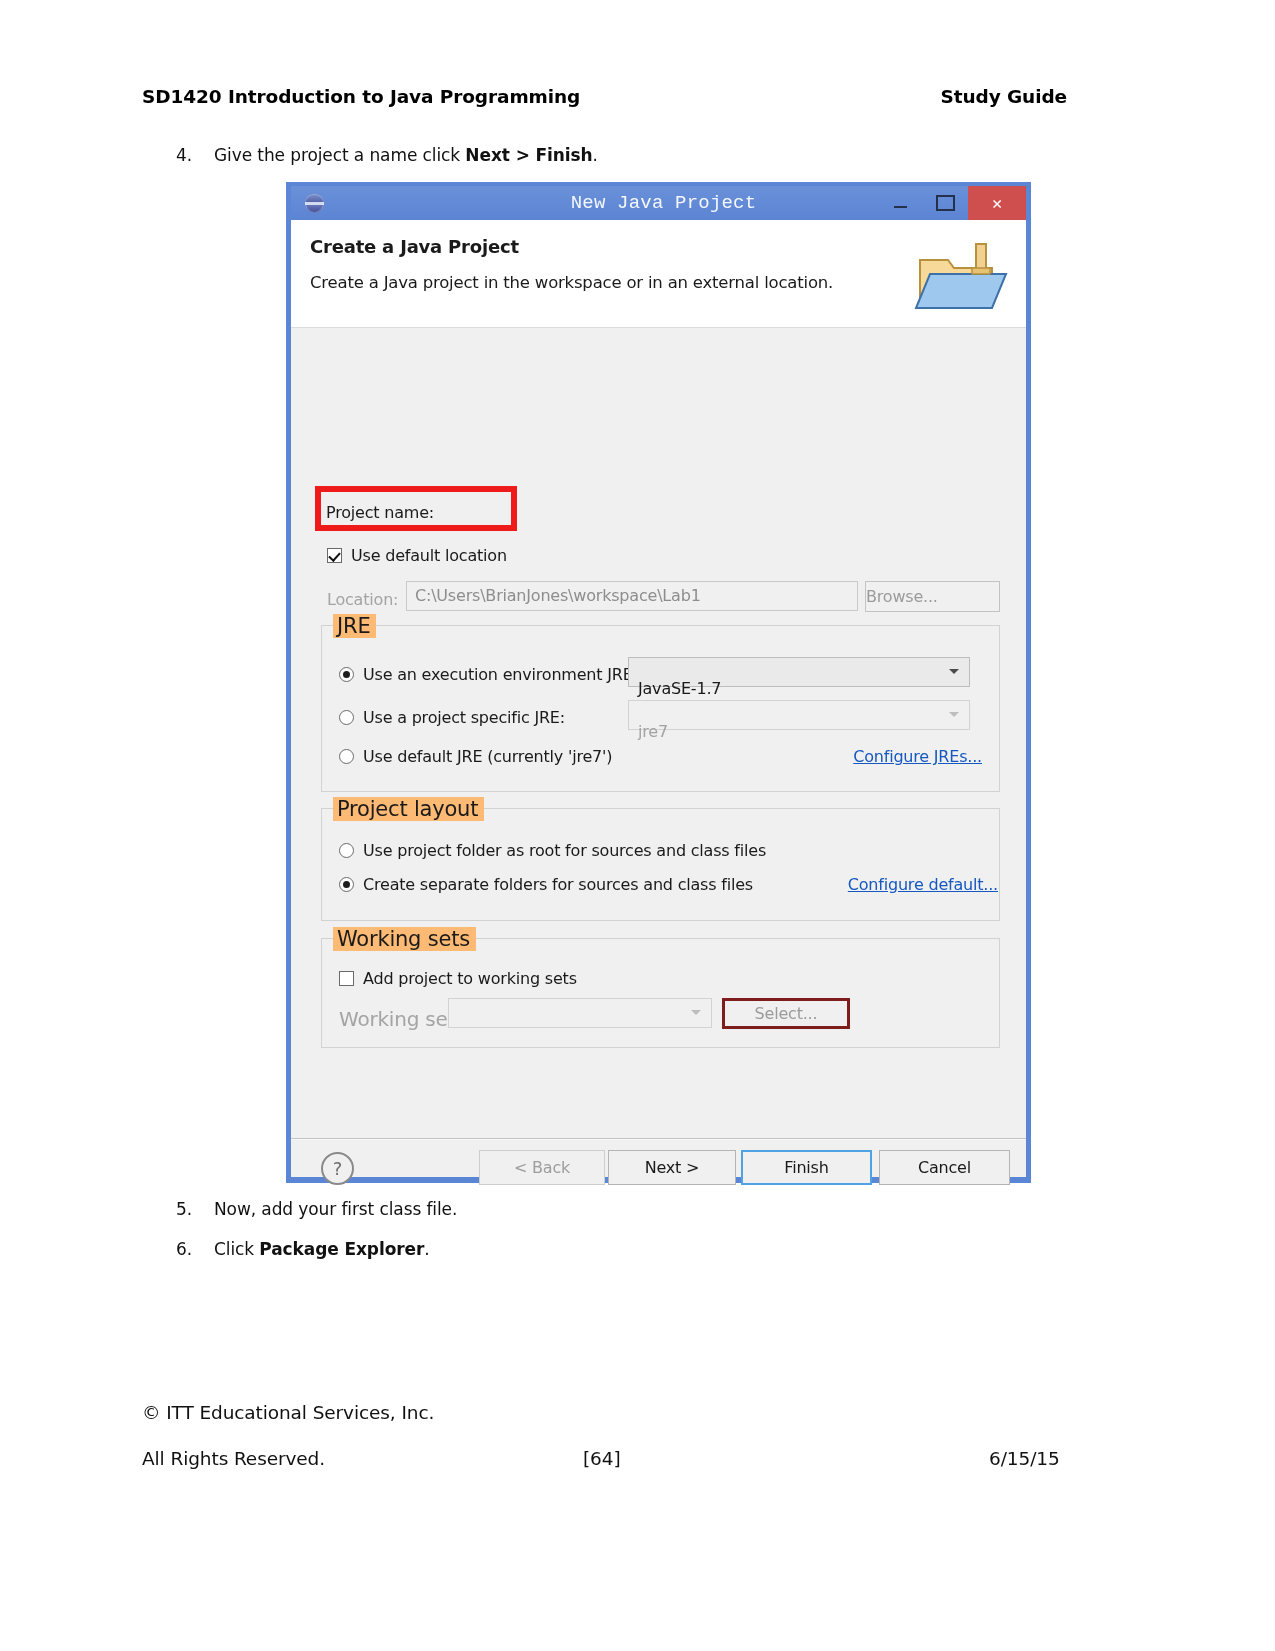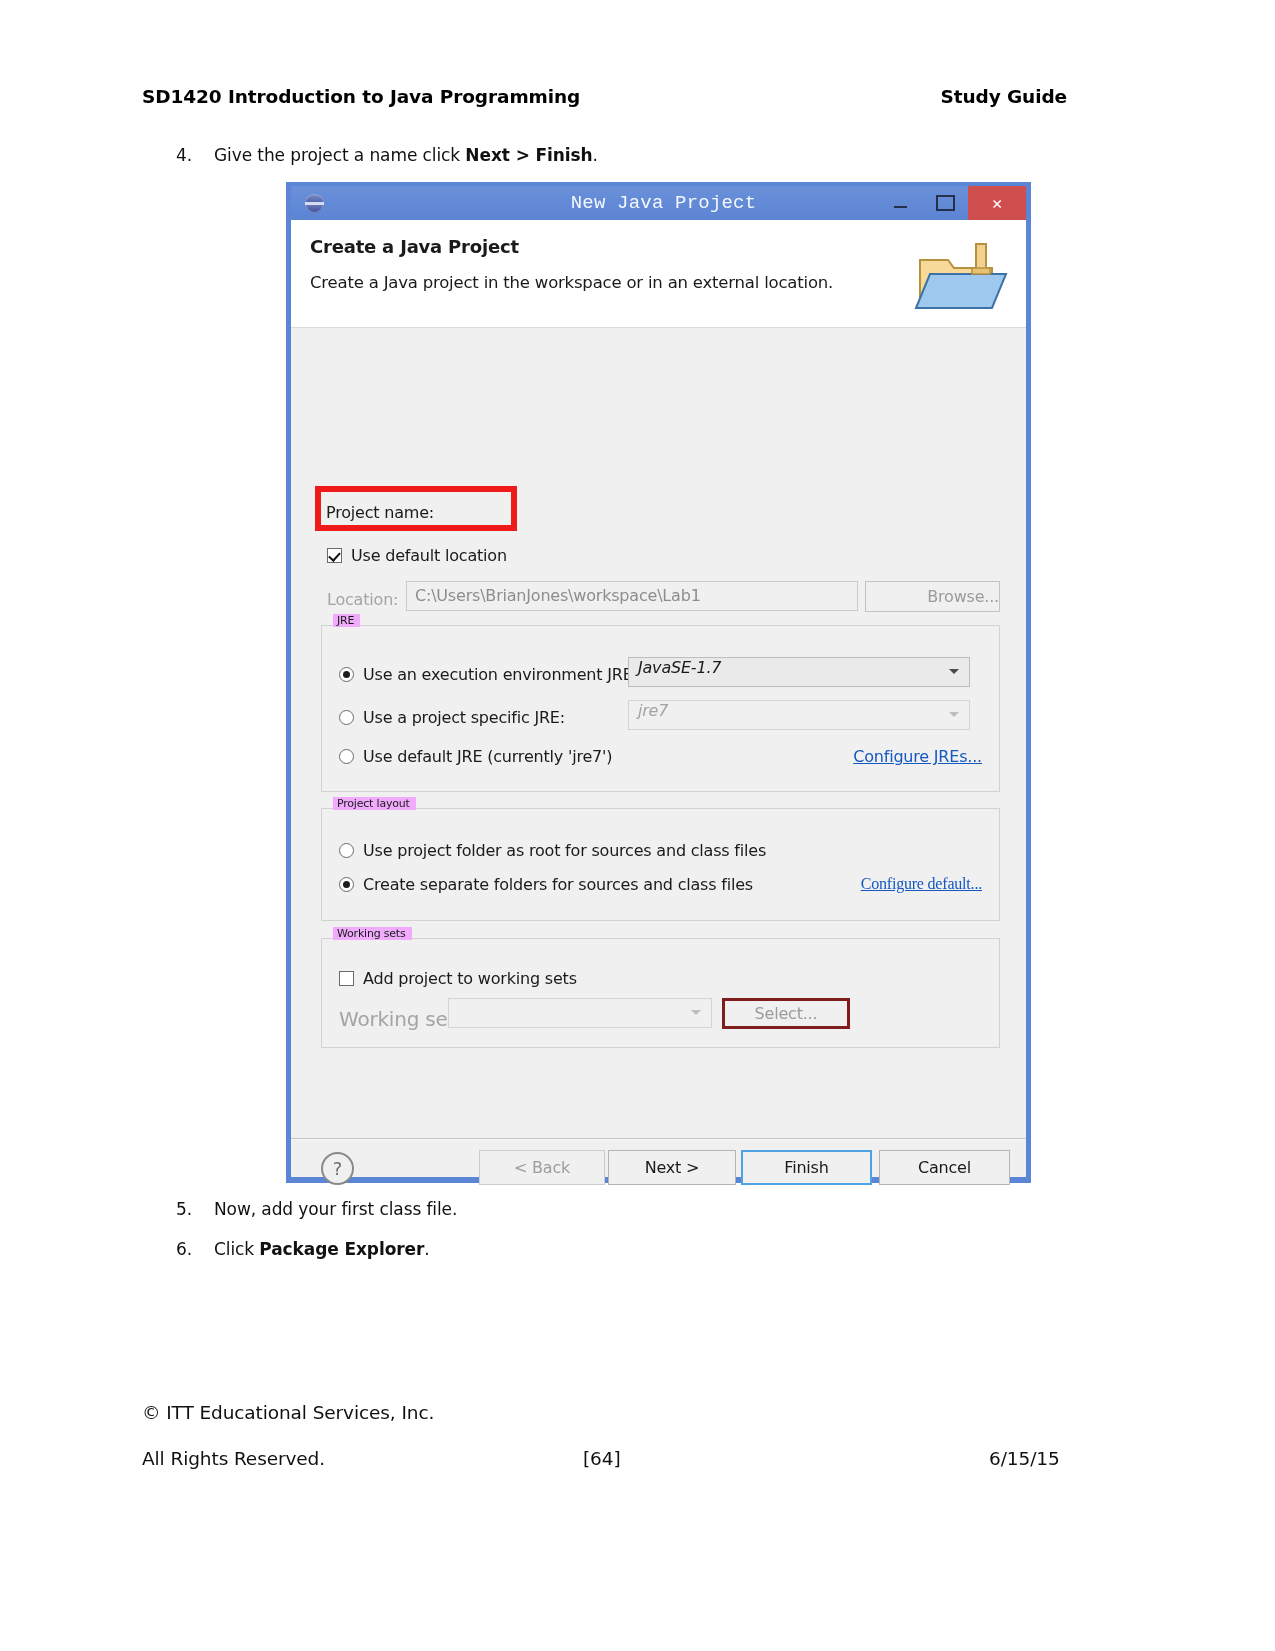--- a/index.html
+++ b/index.html
@@ -270,61 +270,60 @@
     background: #f0f0f0; border: 1px solid #c9c9c9;
     box-sizing: border-box;
     font-size: 16px; color: #8d8d8d;
     padding: 4px 0 0 8px; letter-spacing: -0.2px;
   }
   .browse-btn {
     position: absolute; left: 574px; top: 253px;
     width: 135px; height: 31px;
     background: #f0f0f0; border: 1px solid #c3c3c3;
     box-sizing: border-box;
-    display: flex; align-items: center; justify-content: flex-end;
+    display: flex; align-items: center; justify-content: flex-start;
     font-size: 16px; color: #9b9b9b; letter-spacing: -0.2px;
   }
 
   
   .grp {
     position: absolute;
     border: 1px solid #d2d2d2;
     border-top: none;
     box-sizing: border-box;
   }
   .grp:before {
     content: "";
     position: absolute;
     left: 0; right: 0; top: 0;
     border-top: 1px solid #d2d2d2;
   }
   .grp-title {
     position: absolute;
     top: -11px; left: 11px;
-    background: #f0abfc;
+    background: #fdba74;
     padding: 0 6px 0 4px;
-    font-size: 11px;
+    font-size: 21px;
     color: #1a1a1a;
     letter-spacing: -0.2px;
   }
 
   .grp-jre { left: 30px; top: 297px; width: 679px; height: 167px; }
   .grp-layout { left: 30px; top: 480px; width: 679px; height: 113px; }
   .grp-ws { left: 30px; top: 610px; width: 679px; height: 110px; }
 
   .combo {
     position: absolute;
     box-sizing: border-box;
     border: 1px solid #bdbdbd;
     background: #eaeaea;
     font-size: 16px;
     color: #1a1a1a;
-    padding: 0 0 0 9px;
-    letter-spacing: -0.2px;
-    font-style: italic;
+    padding: 21px 0 0 9px;
+    letter-spacing: -0.2px;
   }
   .combo .arrow {
     position: absolute;
     right: 10px; top: 11px;
     width: 0; height: 0;
     border-left: 5px solid transparent;
     border-right: 5px solid transparent;
     border-top: 5px solid #4a4a4a;
   }
   .combo.dim { color: #a3a3a3; background: #f0f0f0; border-color: #d3d3d3;}
@@ -474,21 +473,21 @@
         <div class="grp grp-layout">
           <span class="grp-title">Project layout</span>
 
           <div class="opt-line" style="left:17px; top:33px;">
             <span class="rb"></span><span class="txt">Use project folder as root for sources and class files</span>
           </div>
 
           <div class="opt-line" style="left:17px; top:67px;">
             <span class="rb checked"></span><span class="txt">Create separate folders for sources and class files</span>
           </div>
-          <div class="link" style="right:17px; top:67px;font-family:Liberation Serif, serif;">Configure default...</div>
+          <div class="link" style="right:1px; top:67px;">Configure default...</div>
         </div>
 
         <div class="grp grp-ws">
           <span class="grp-title">Working sets</span>
 
           <div class="opt-line" style="left:17px; top:31px;">
             <span class="cb"></span><span class="txt">Add project to working sets</span>
           </div>
 
           <div style="position:absolute; left:17px; top:69px; font-size:20px; color:#a4a4a4; letter-spacing:-0.2px;">Working sets:</div>

